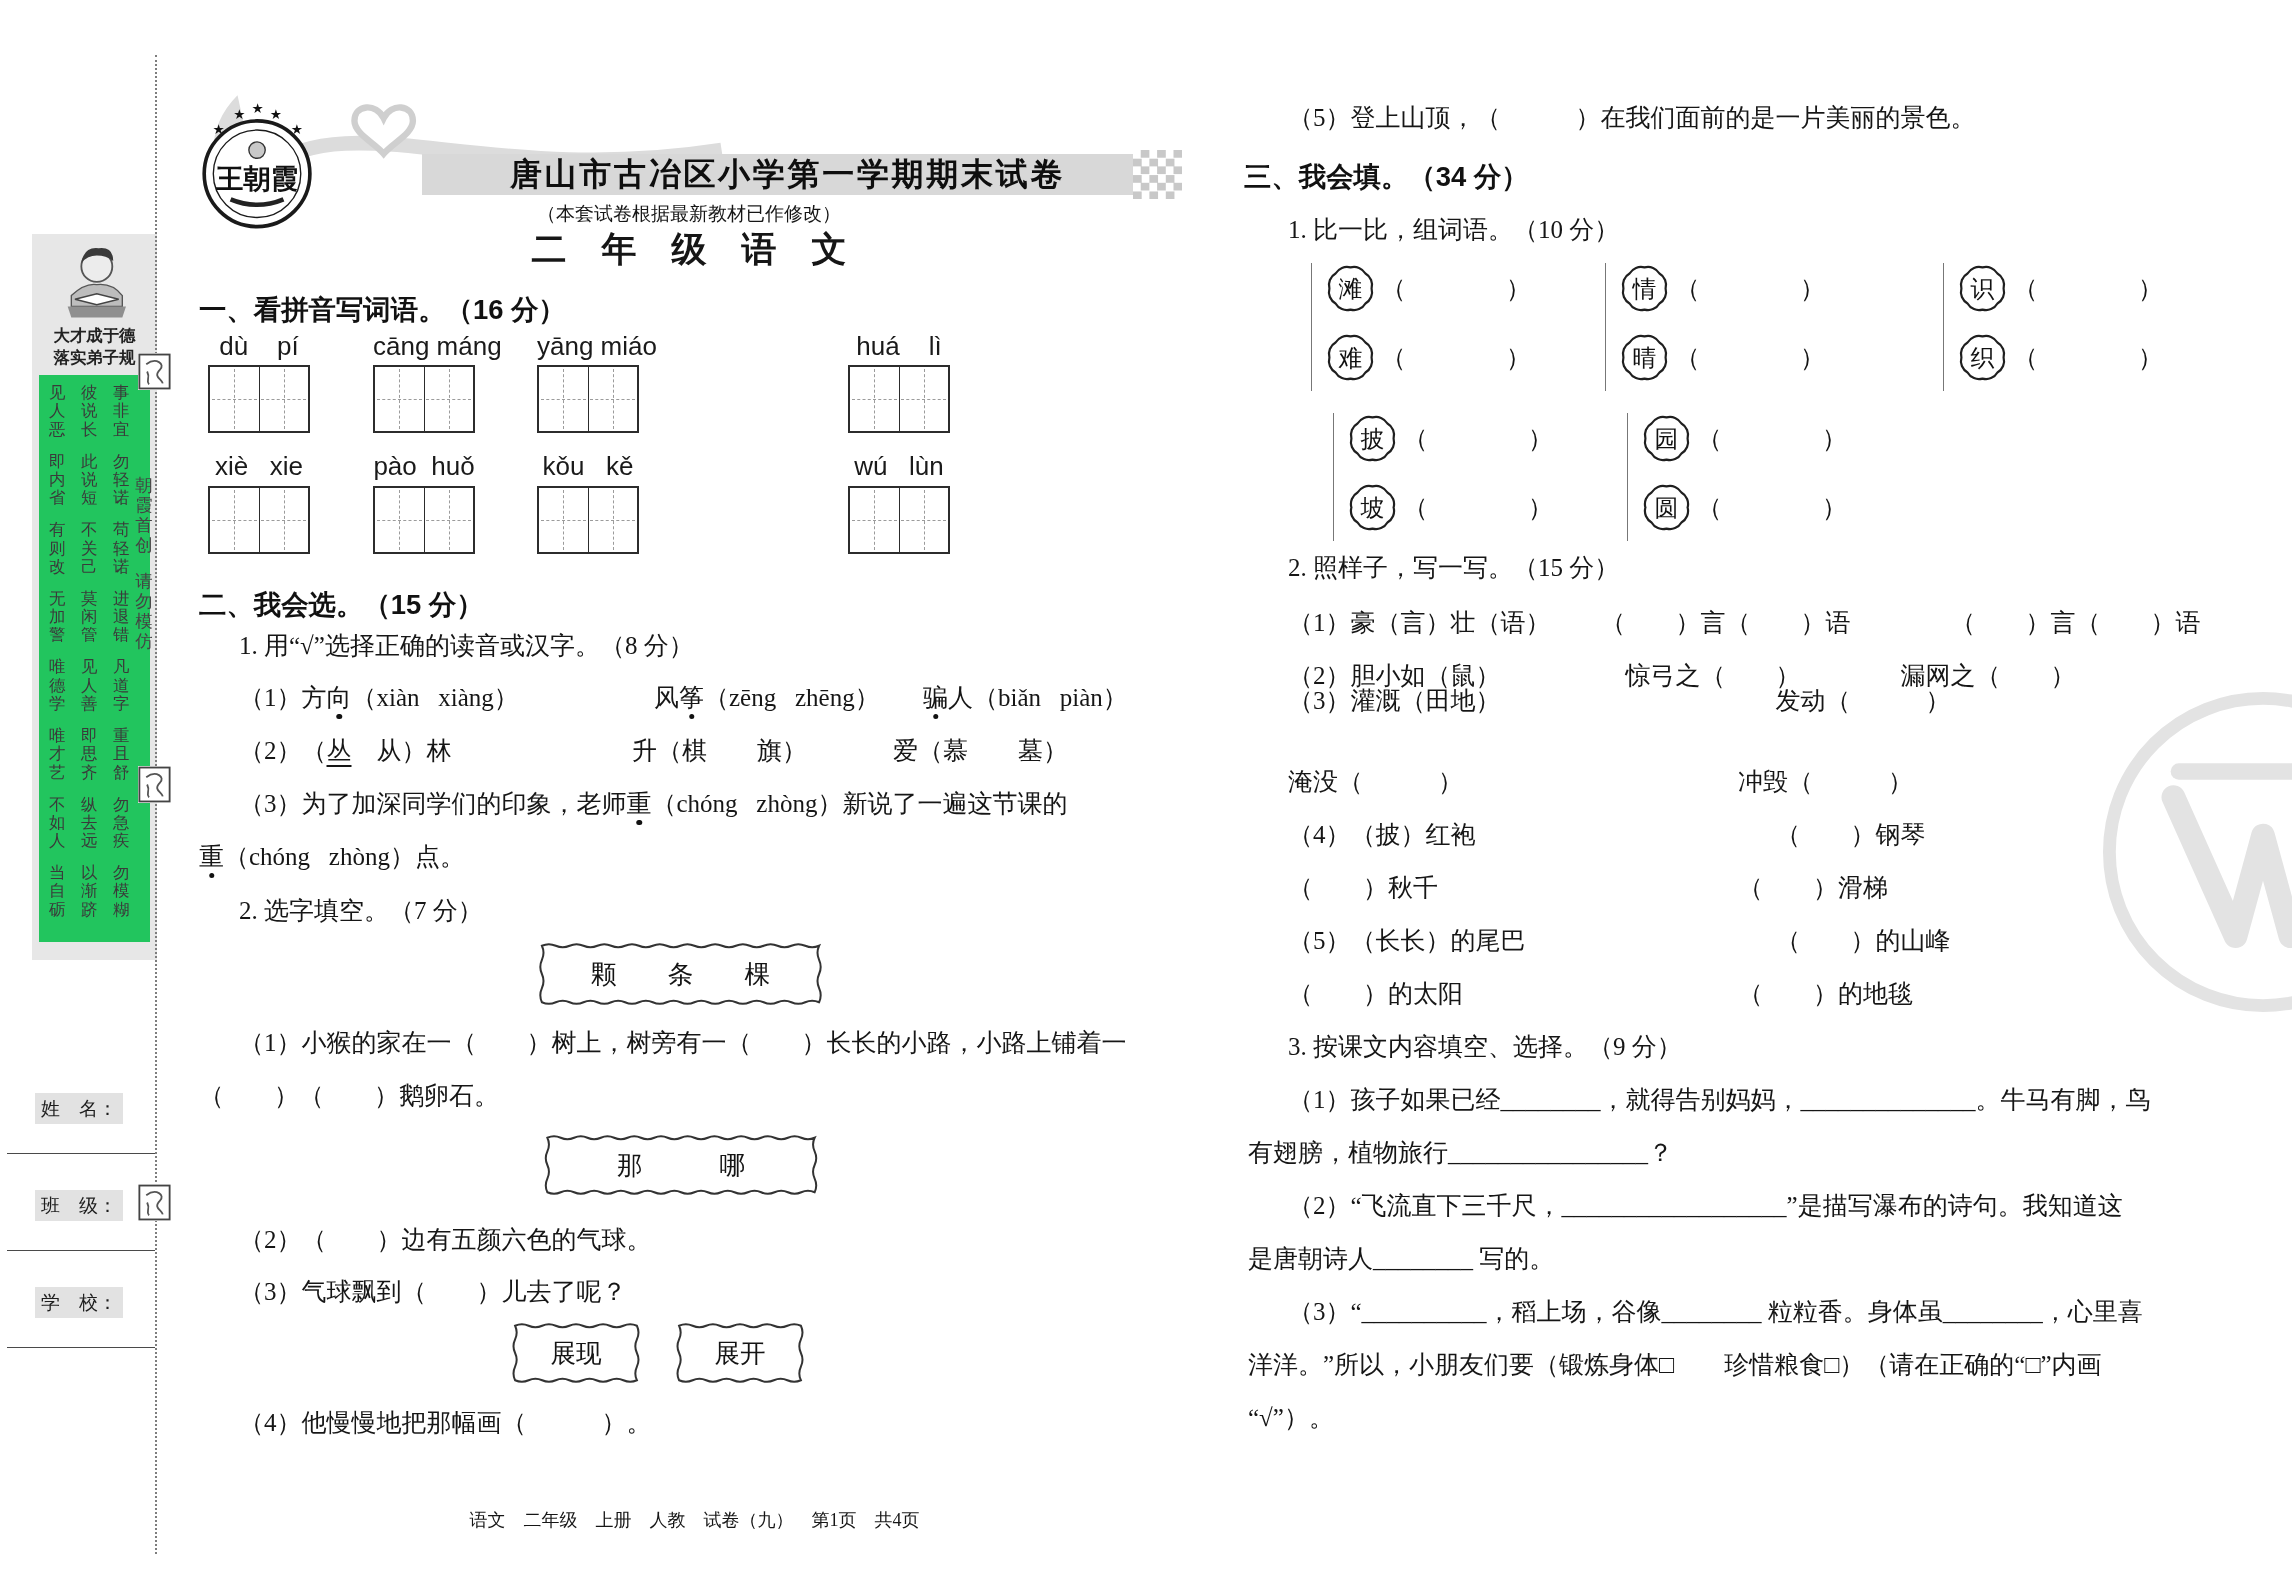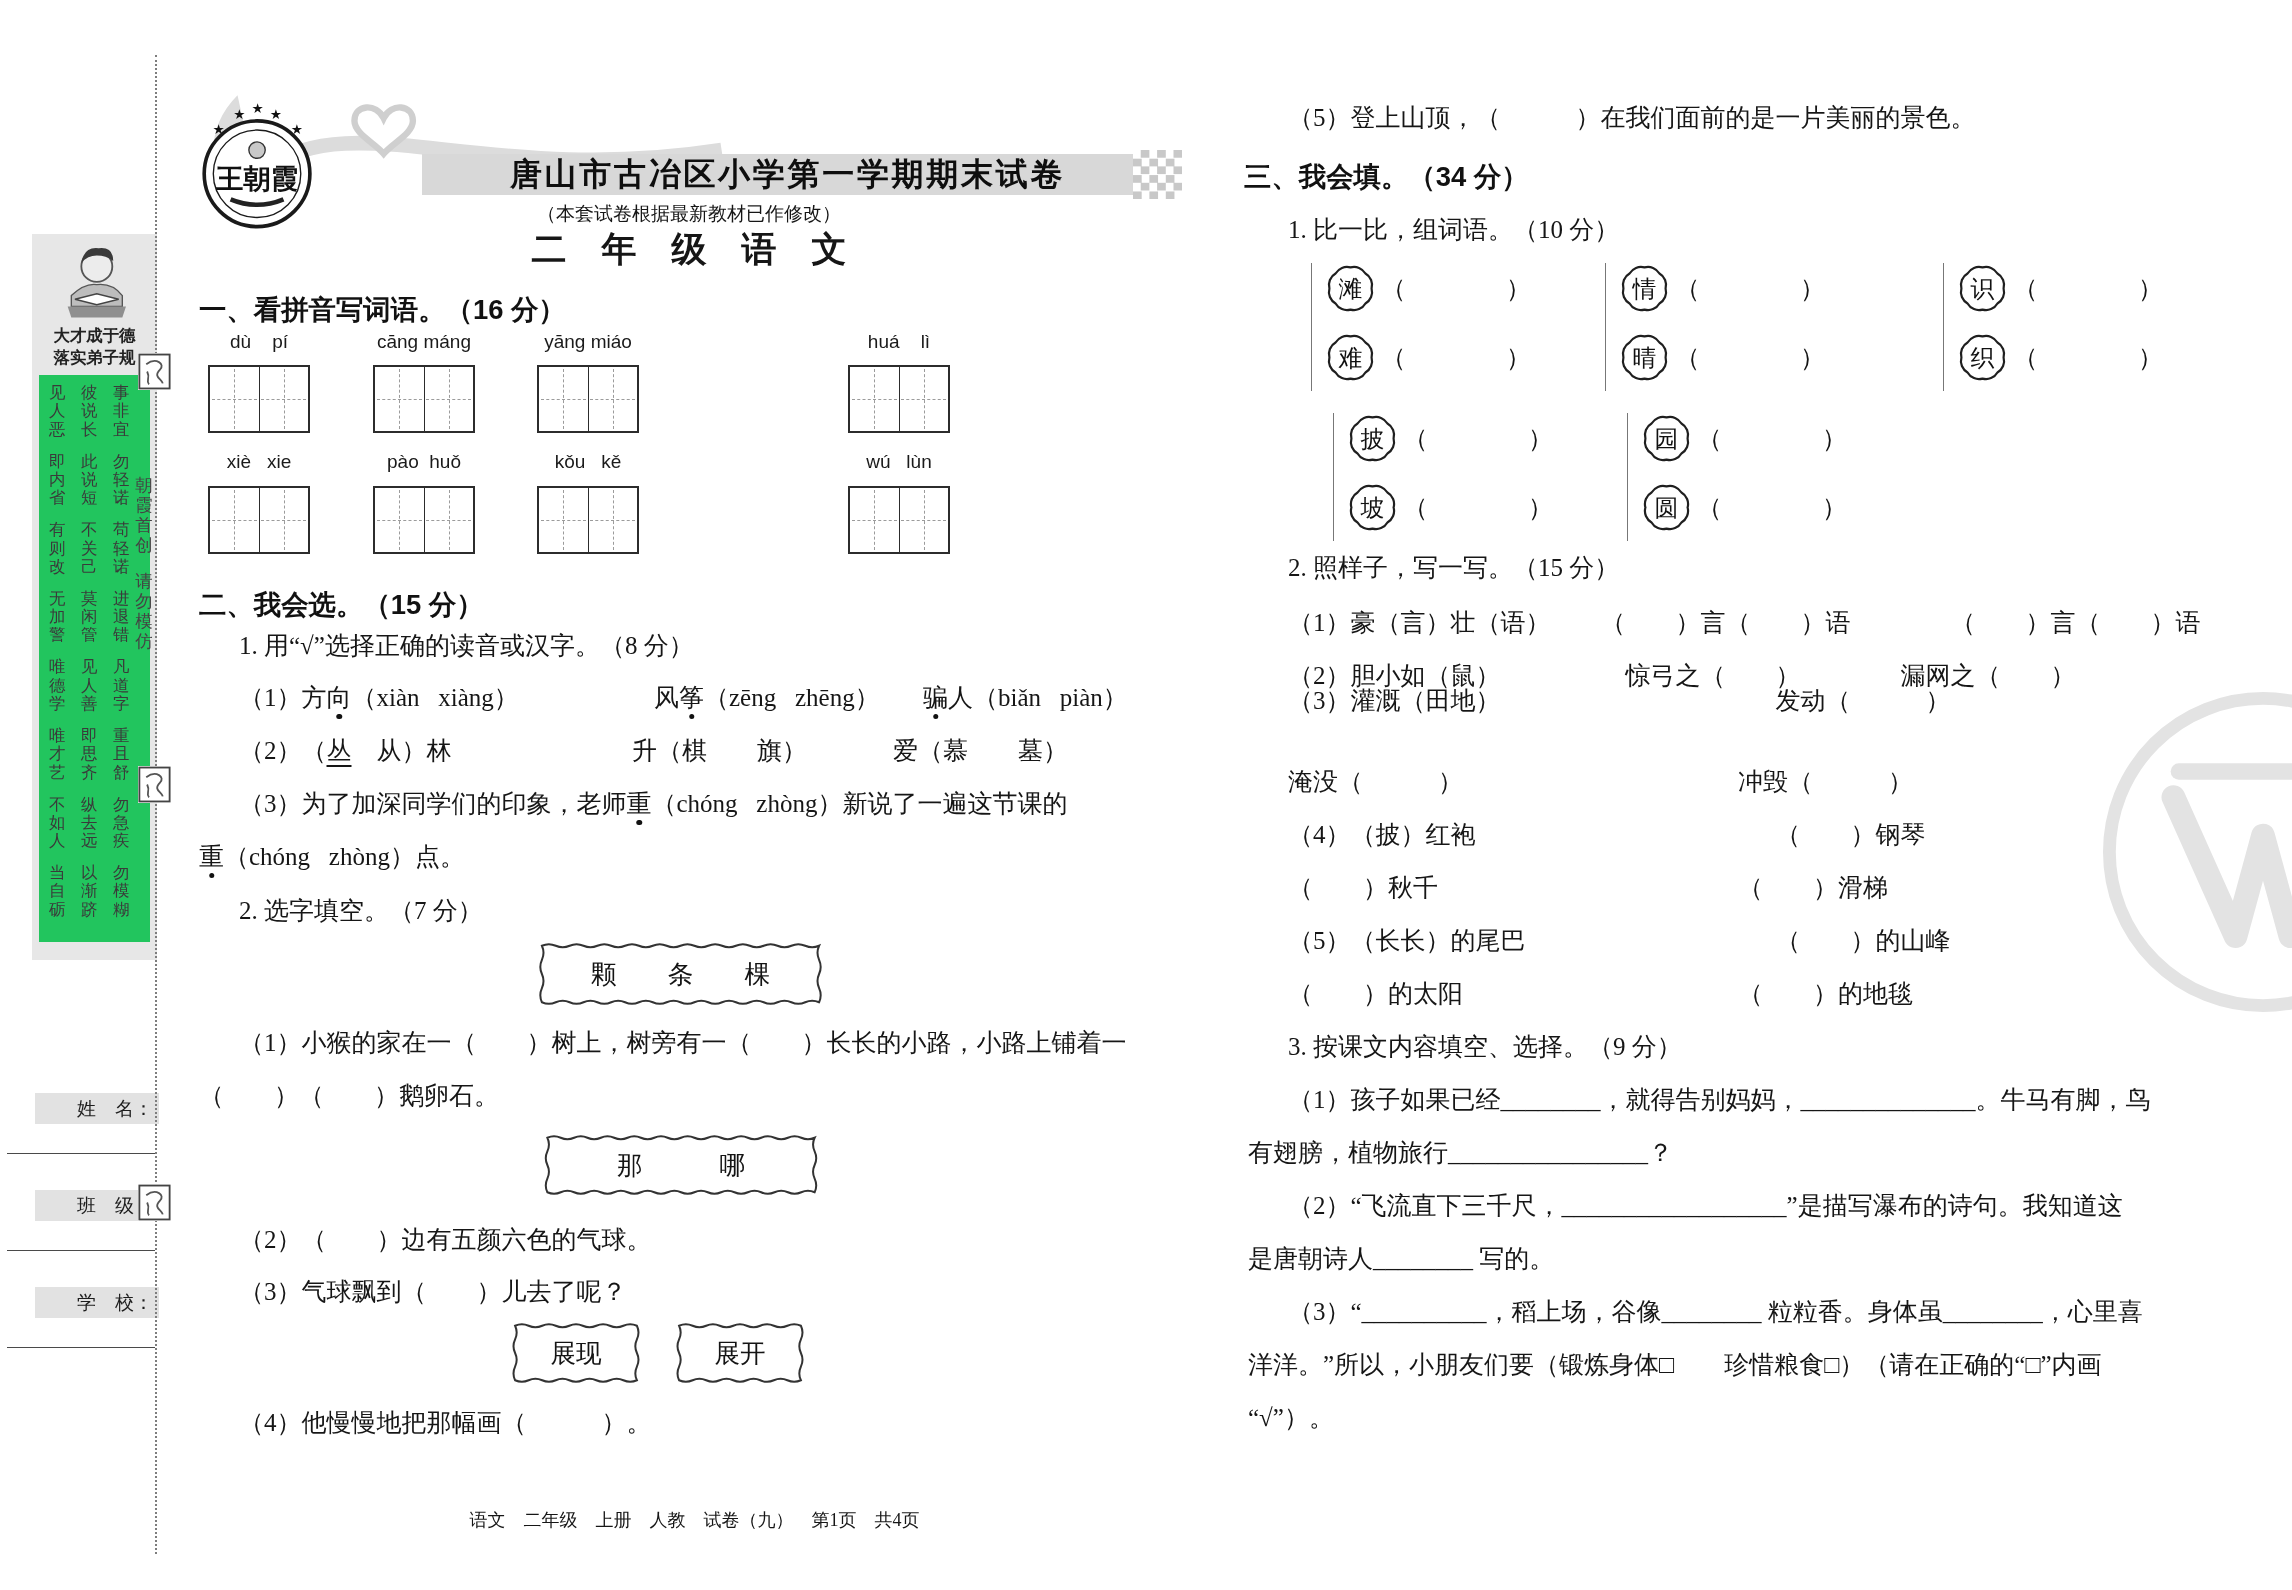--- a/index.html
+++ b/index.html
@@ -3,33 +3,33 @@
 <meta charset="utf-8">
 <style>
   html,body{margin:0;padding:0;background:#ffffff;}
   .stage{position:relative;width:2293px;height:1591px;background:#fff;overflow:hidden;
          font-family:"Liberation Serif","DejaVu Serif",serif;color:#161616;}
   .abs{position:absolute;}
   .txt{white-space:pre;font-family:"Liberation Serif","DejaVu Serif",serif;
        font-size:25px;line-height:1.3;color:#161616;}
   .hd{font-family:"Liberation Sans","DejaVu Sans",sans-serif;font-weight:bold;
       font-size:27.4px;white-space:pre;color:#111;}
-  .pinyin{font-family:"Liberation Sans","DejaVu Sans",sans-serif;font-size:19px;
+  .pinyin{font-family:"Liberation Sans","DejaVu Sans",sans-serif;font-size:26px;
           white-space:pre;text-align:center;color:#1a1a1a;}
   
   .sidebar-bg{background:#e7e7e7;}
   .verse-panel{background:#22c55e;}
   #verse-cols{display:flex;gap:12px;padding:9.1px 0 0 8.2px;}
   .vcol{display:flex;flex-direction:column;gap:13.7px;}
   .vgroup{width:20px;font-size:16.4px;line-height:18.3px;word-break:break-all;
           text-align:center;color:#3a3a3a;white-space:normal;}
   .slogan{width:125px;text-align:center;font-size:16.4px;font-weight:bold;color:#222;
           font-family:"Liberation Serif","DejaVu Serif",serif;}
   .chip{background:#e2e2e2;width:88px;height:31px;line-height:31px;text-align:center;
-        font-size:19px;color:#1d1d1d;white-space:pre;padding-left:36px;}
+        font-size:19px;color:#1d1d1d;white-space:pre;}
   .chip-line{width:148px;border-top:1.8px solid #4a4a4a;height:0;}
   
   .divider{border-left:2.7px dotted #7d7d7d;width:0;}
   .vnote-block{width:22px;font-size:17.4px;line-height:20px;word-break:break-all;
                text-align:center;color:#444;white-space:normal;}
   .stamp{width:33px;height:37px;background:#fff;}
   
   .banner{background:#d8d8d8;display:flex;align-items:center;justify-content:center;}
   .banner span{font-family:"Liberation Sans","DejaVu Sans",sans-serif;font-weight:bold;
                font-size:32px;letter-spacing:2.7px;color:#0e0e0e;white-space:pre;}

